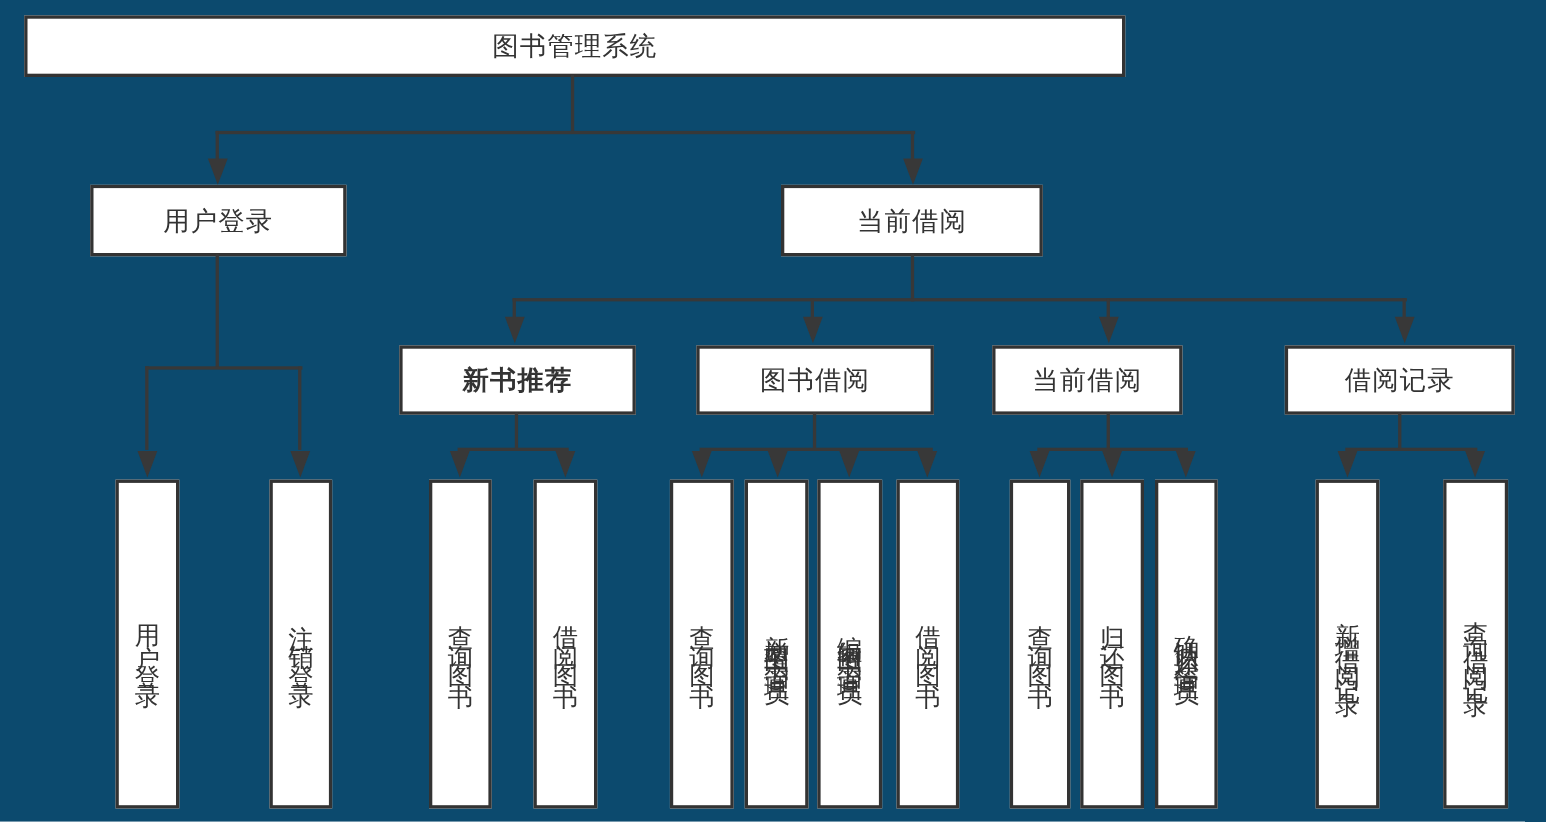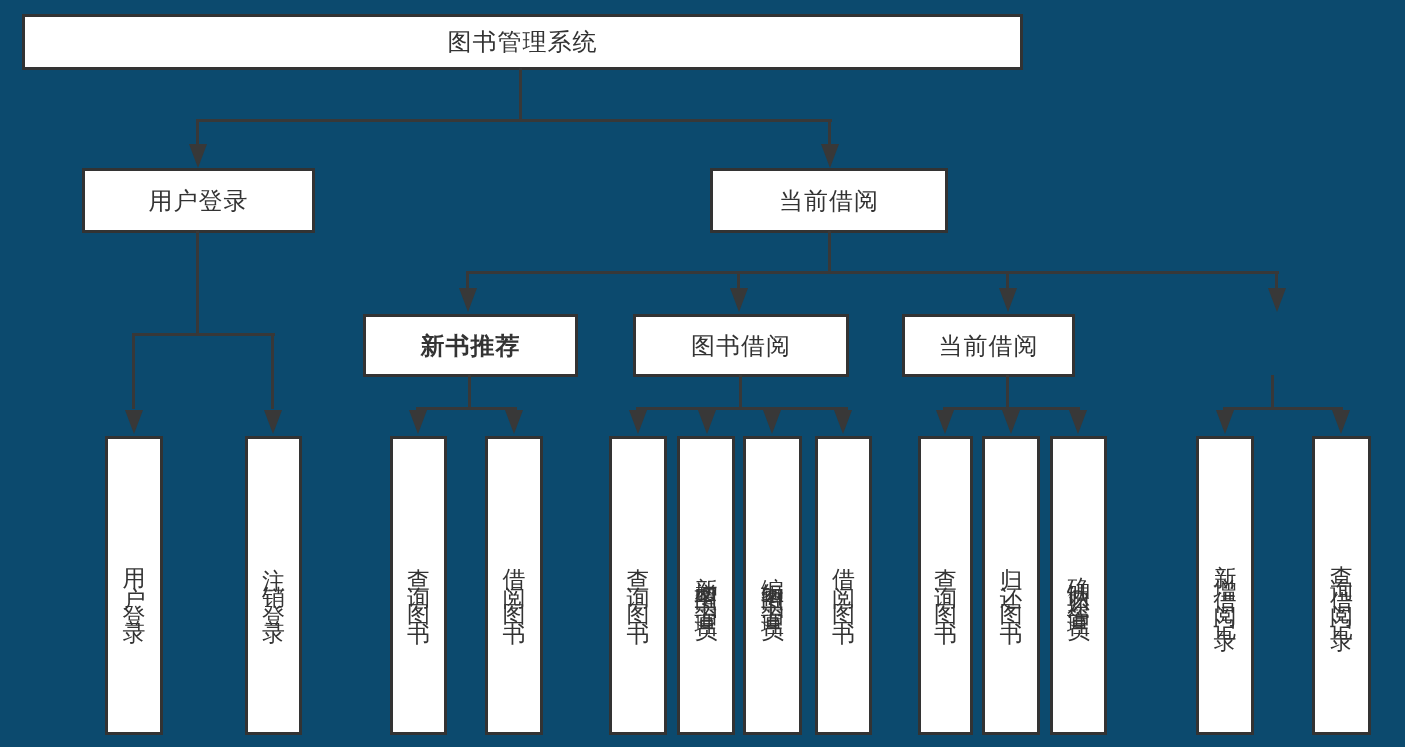--- a/index.html
+++ b/index.html
@@ -74,20 +74,23 @@
   </div>
 
   <div class="node" style="left:363px; top:314px; width:215px; height:63px;font-weight:bold;">
     <span class="hlabel">新书推荐</span>
   </div>
   <div class="node" style="left:633px; top:314px; width:216px; height:63px;">
     <span class="hlabel">图书借阅</span>
   </div>
   <div class="node" style="left:902px; top:314px; width:173px; height:63px;">
     <span class="hlabel">当前借阅</span>
+  </div>
+  <div class="node" style="left:1168px; top:314px; width:209px; height:63px;">
+    <span class="hlabel">借阅记录</span>
   </div>
 
   <div class="node" style="left:105px; top:436px; width:58px; height:299px;">
     <span class="vlabel" style="letter-spacing: 18px;">用户登录</span>
   </div>
   <div class="node" style="left:245px; top:436px; width:57px; height:299px;">
     <span class="vlabel" style="letter-spacing: 18px;">注销登录</span>
   </div>
 
   <div class="node" style="left:390px; top:436px; width:57px; height:299px;">

